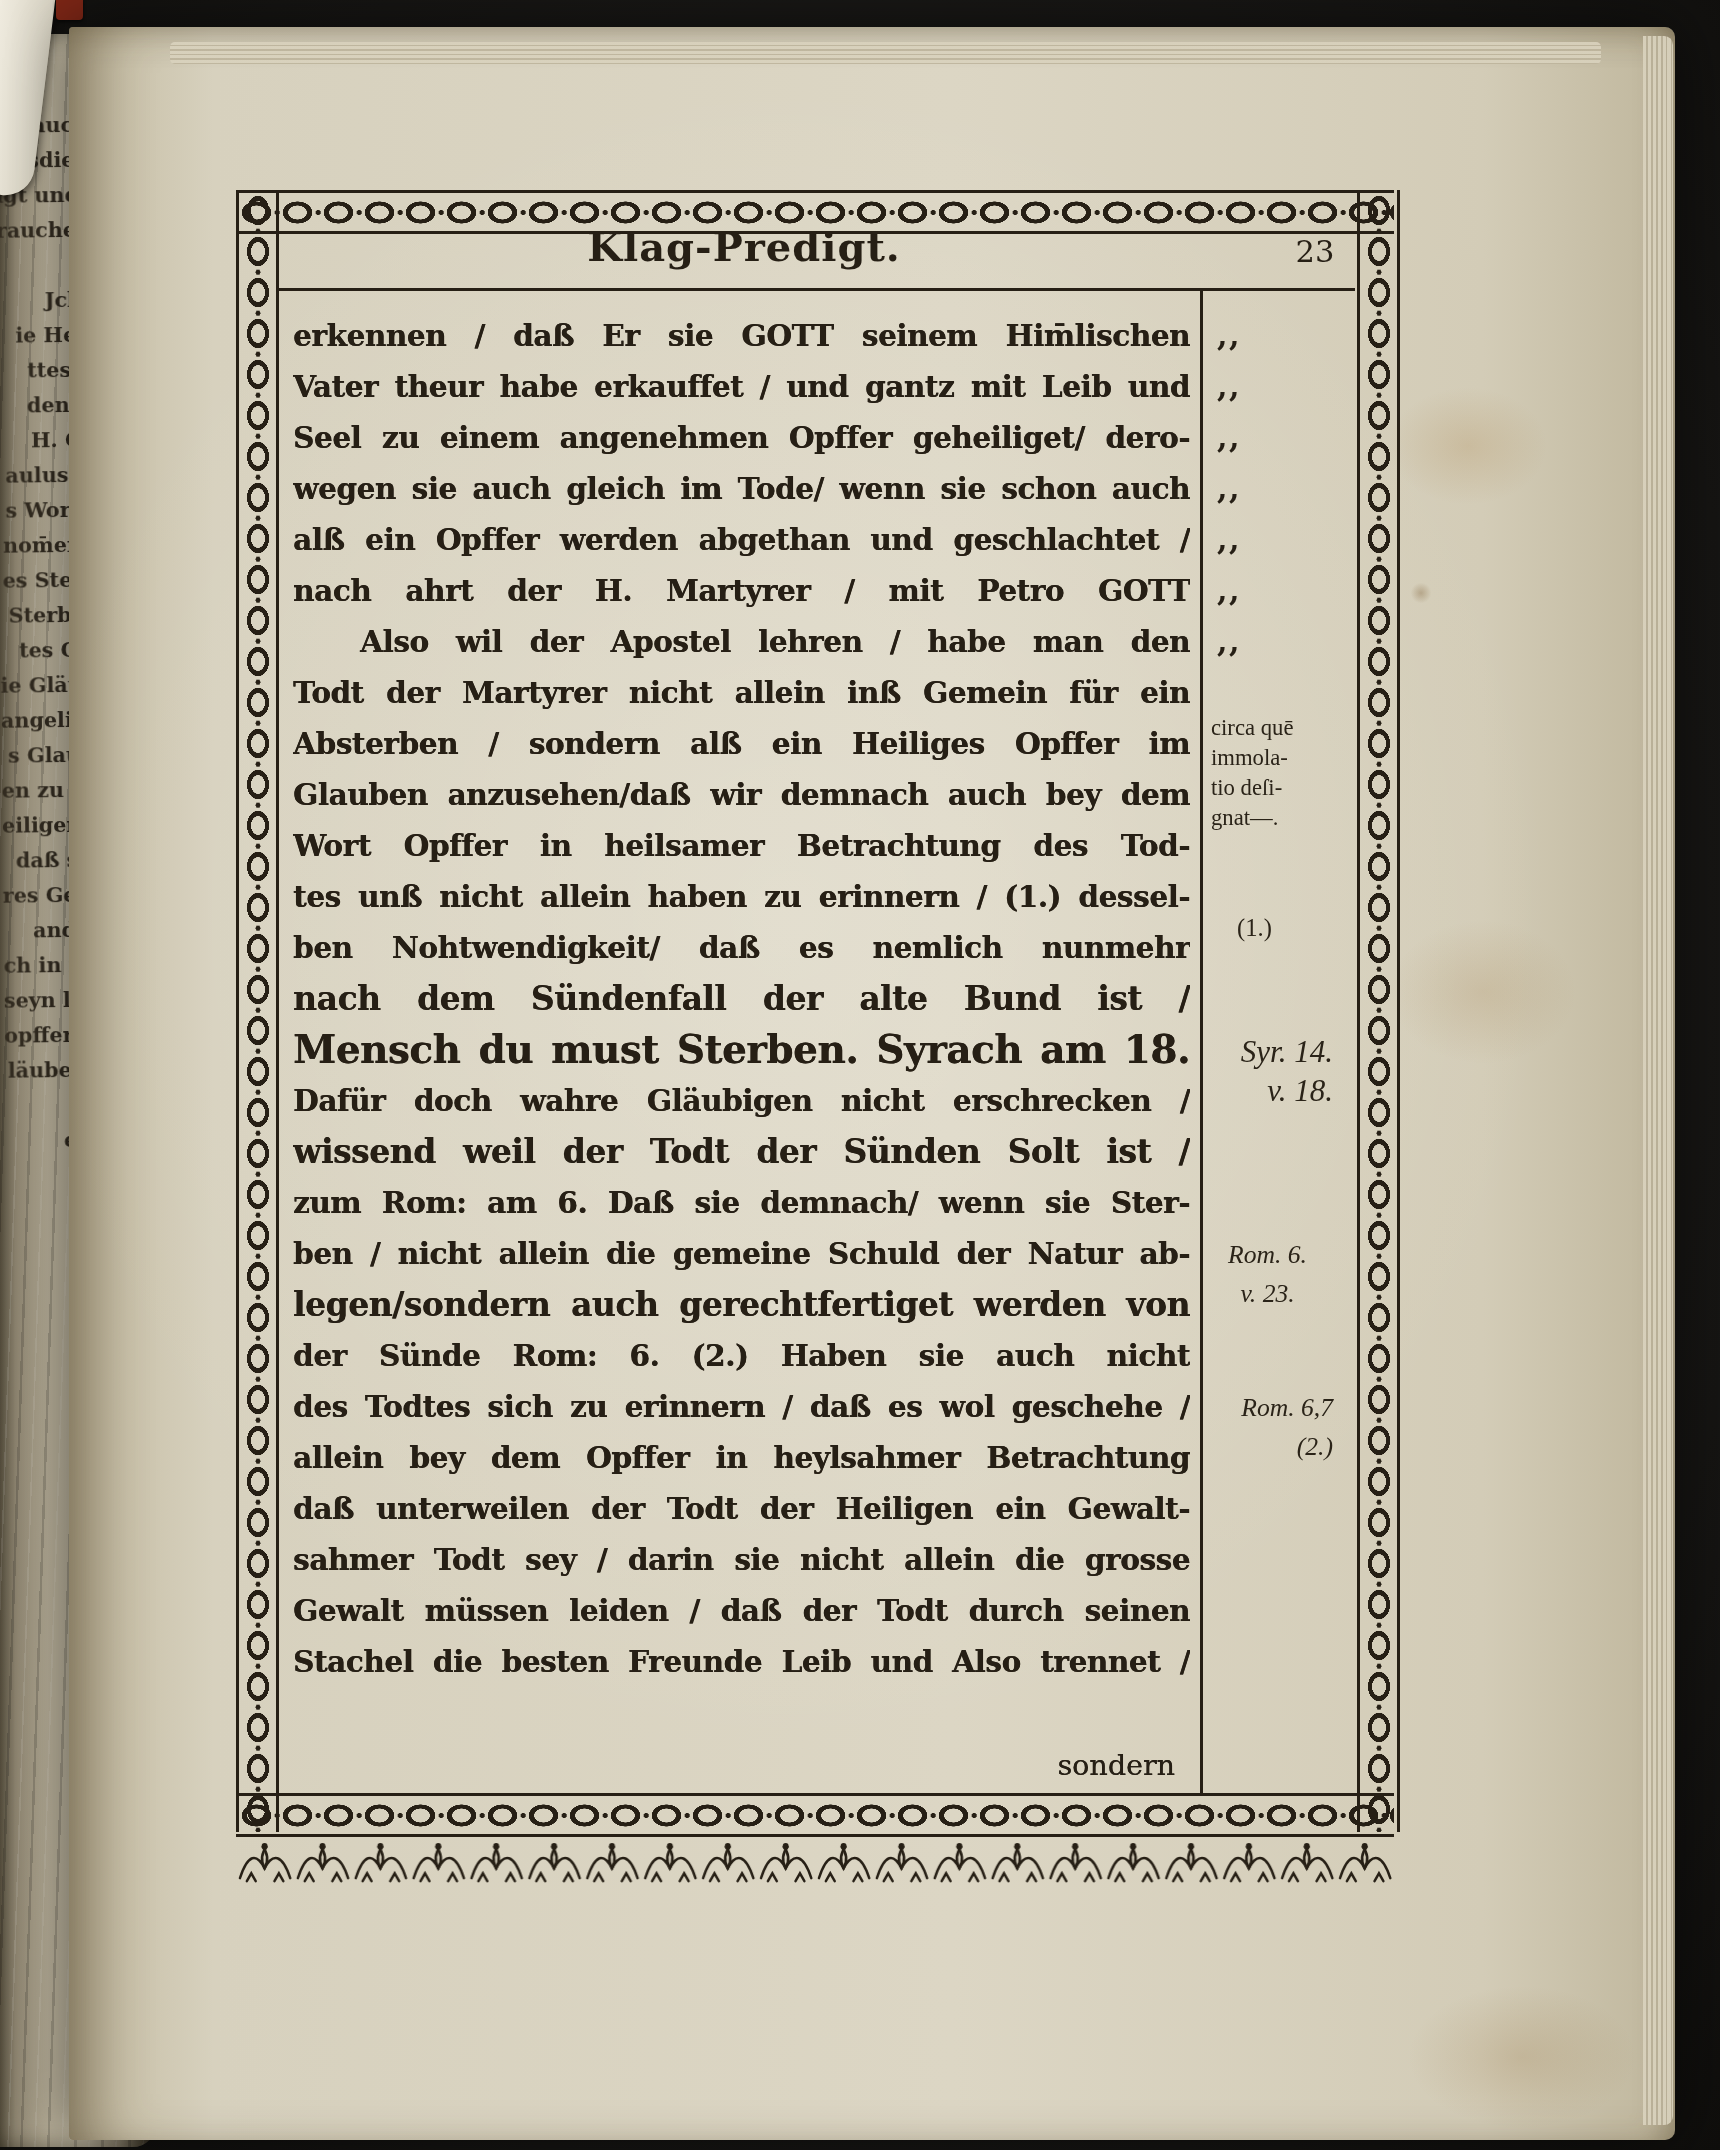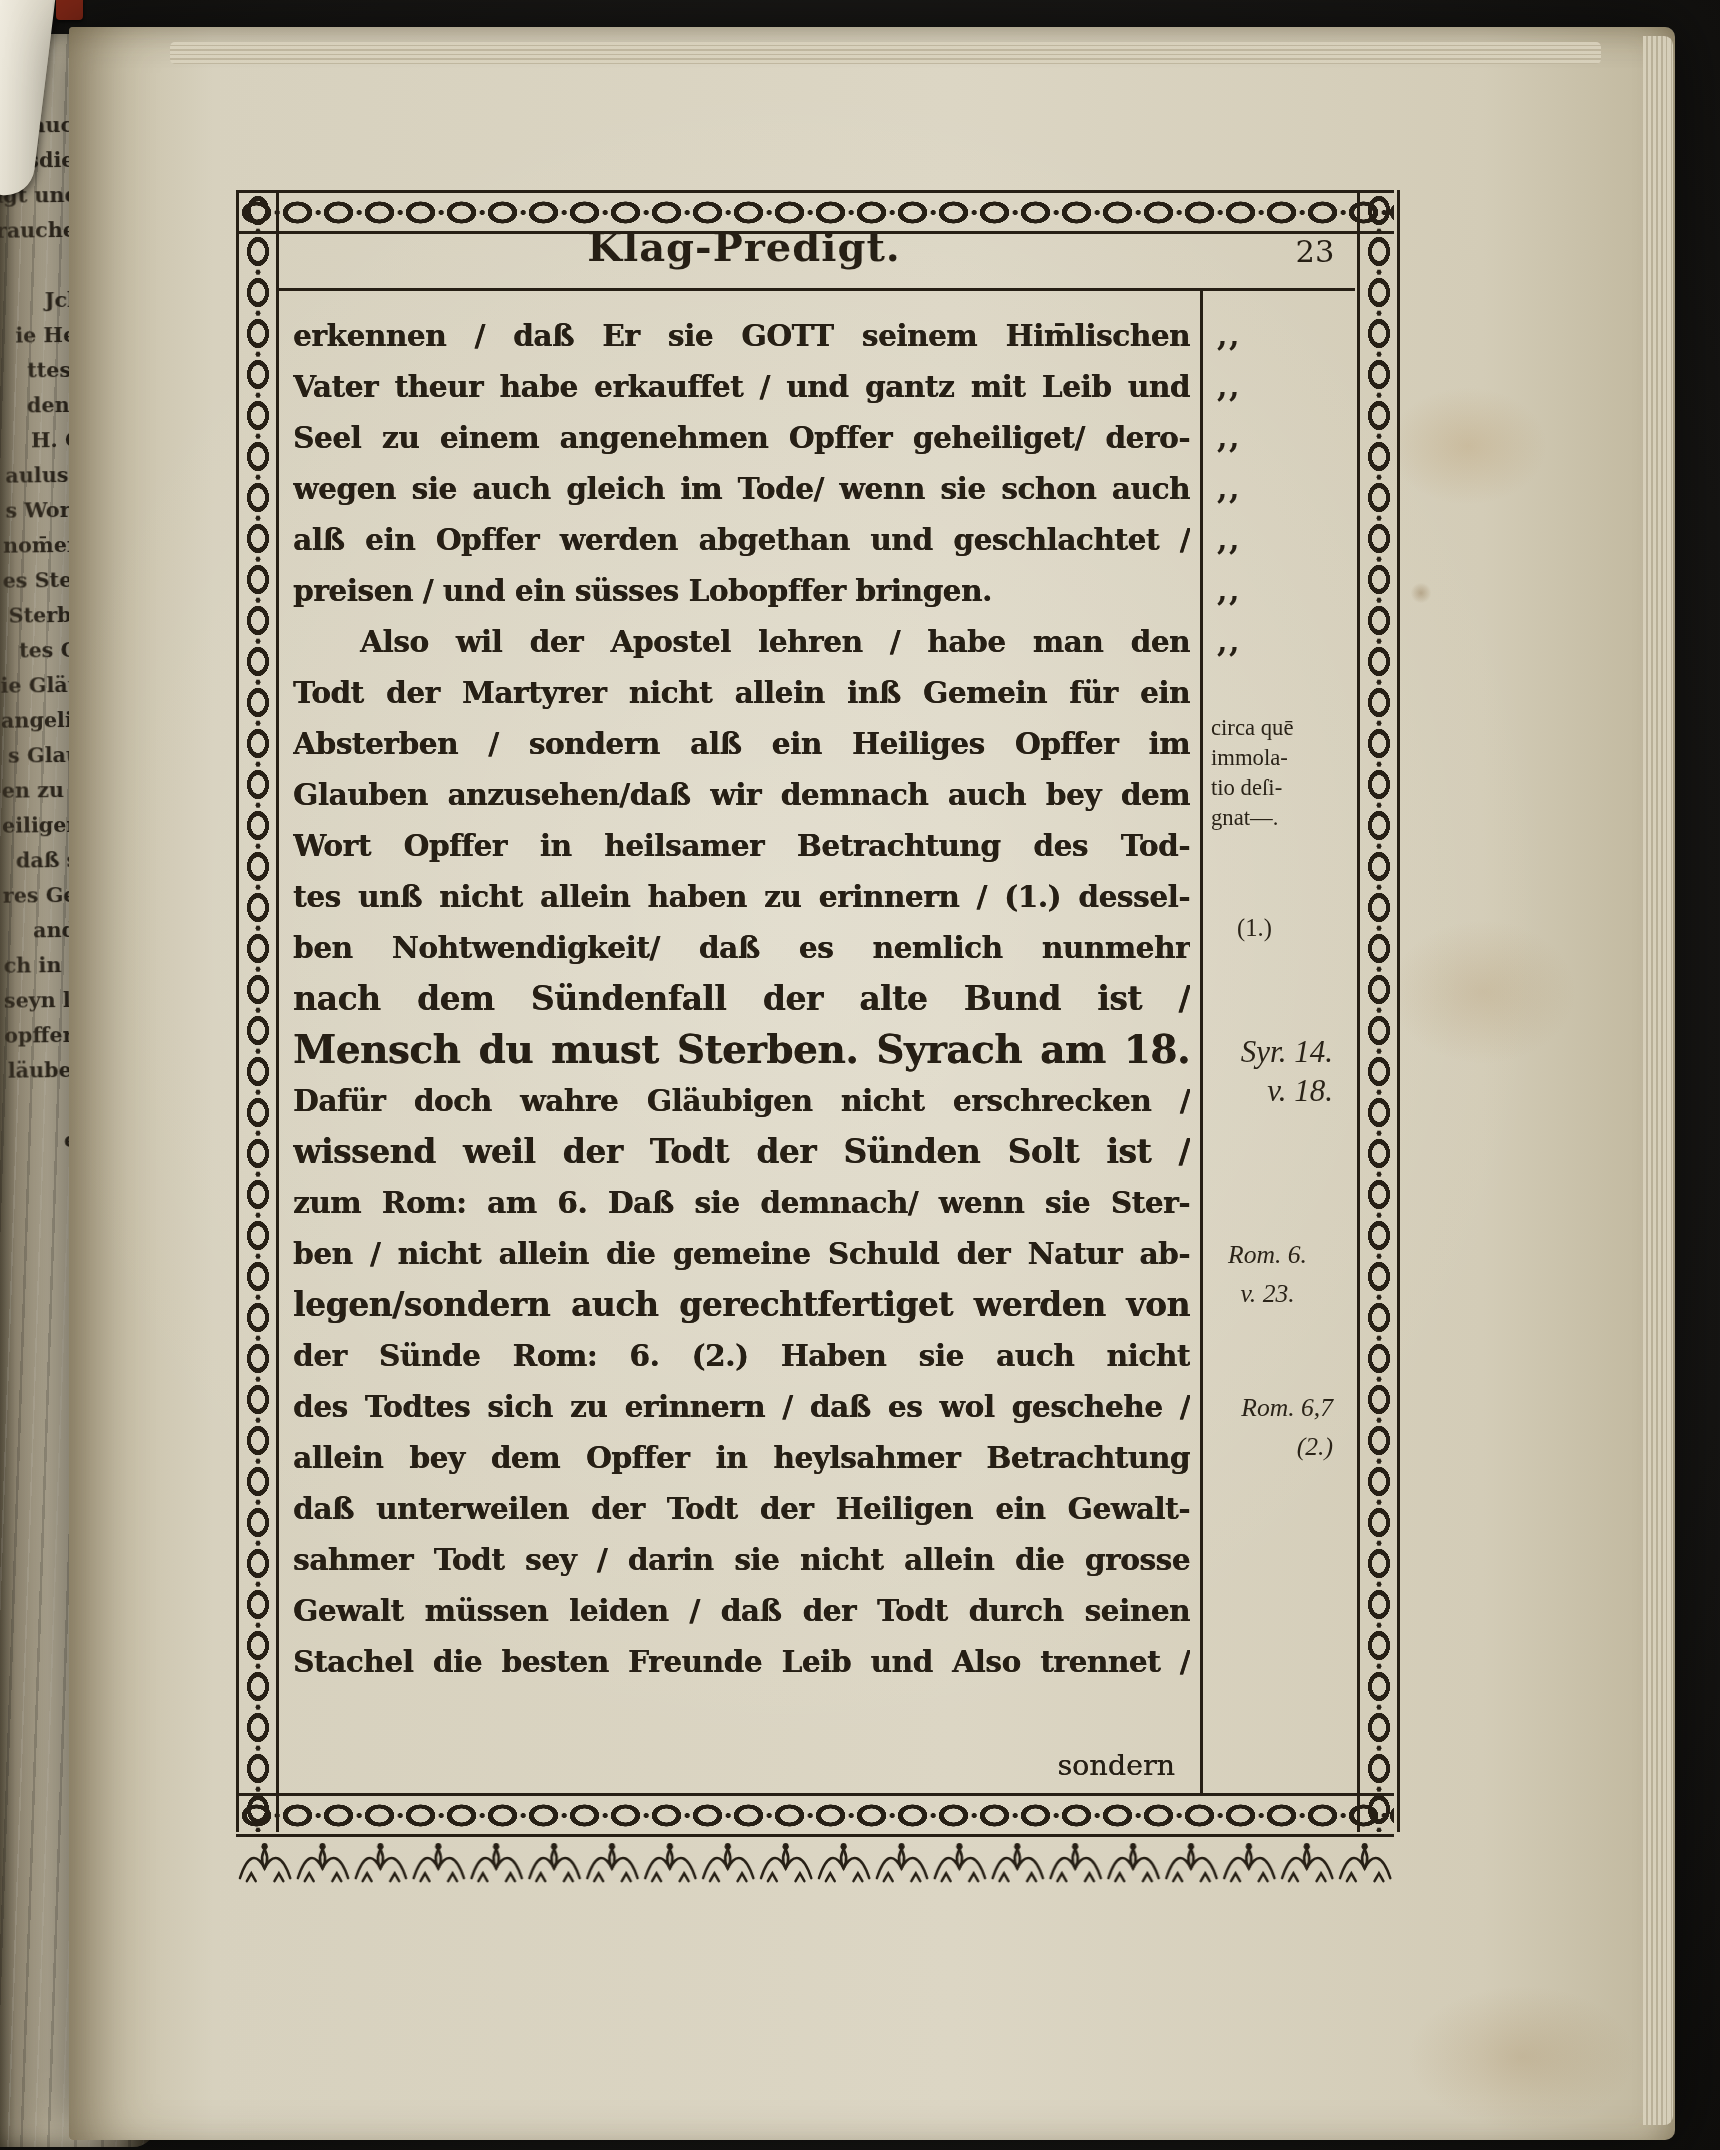--- a/index.html
+++ b/index.html
@@ -182,21 +182,21 @@
     <div class="header-rule"></div>
     <div class="col-rule"></div>
 
     <div class="textblock">
 
     <div class="bline">erkennen / daß Er sie GOTT seinem Him̄lischen</div>
         <div class="bline">Vater theur habe erkauffet / und gantz mit Leib und</div>
         <div class="bline">Seel zu einem angenehmen Opffer geheiliget/ dero-</div>
         <div class="bline">wegen sie auch gleich im Tode/ wenn sie schon auch</div>
         <div class="bline">alß ein Opffer werden abgethan und geschlachtet /</div>
-        <div class="bline end">preisen / und ein süsses Lobopffer bringen.</div>
+        <div class="bline">nach ahrt der H. Martyrer / mit Petro GOTT</div>
         <div class="bline indent">Also wil der Apostel lehren / habe man den</div>
         <div class="bline">Todt der Martyrer nicht allein inß Gemein für ein</div>
         <div class="bline">Absterben / sondern alß ein Heiliges Opffer im</div>
         <div class="bline">Glauben anzusehen/daß wir demnach auch bey dem</div>
         <div class="bline">Wort Opffer in heilsamer Betrachtung des Tod-</div>
         <div class="bline">tes unß nicht allein haben zu erinnern / (1.) dessel-</div>
         <div class="bline">ben Nohtwendigkeit/ daß es nemlich nunmehr</div>
         <div class="bline em">nach dem Sündenfall der alte Bund ist /</div>
         <div class="bline em2">Mensch du must Sterben. Syrach am 18.</div>
         <div class="bline">Dafür doch wahre Gläubigen nicht erschrecken /</div>

